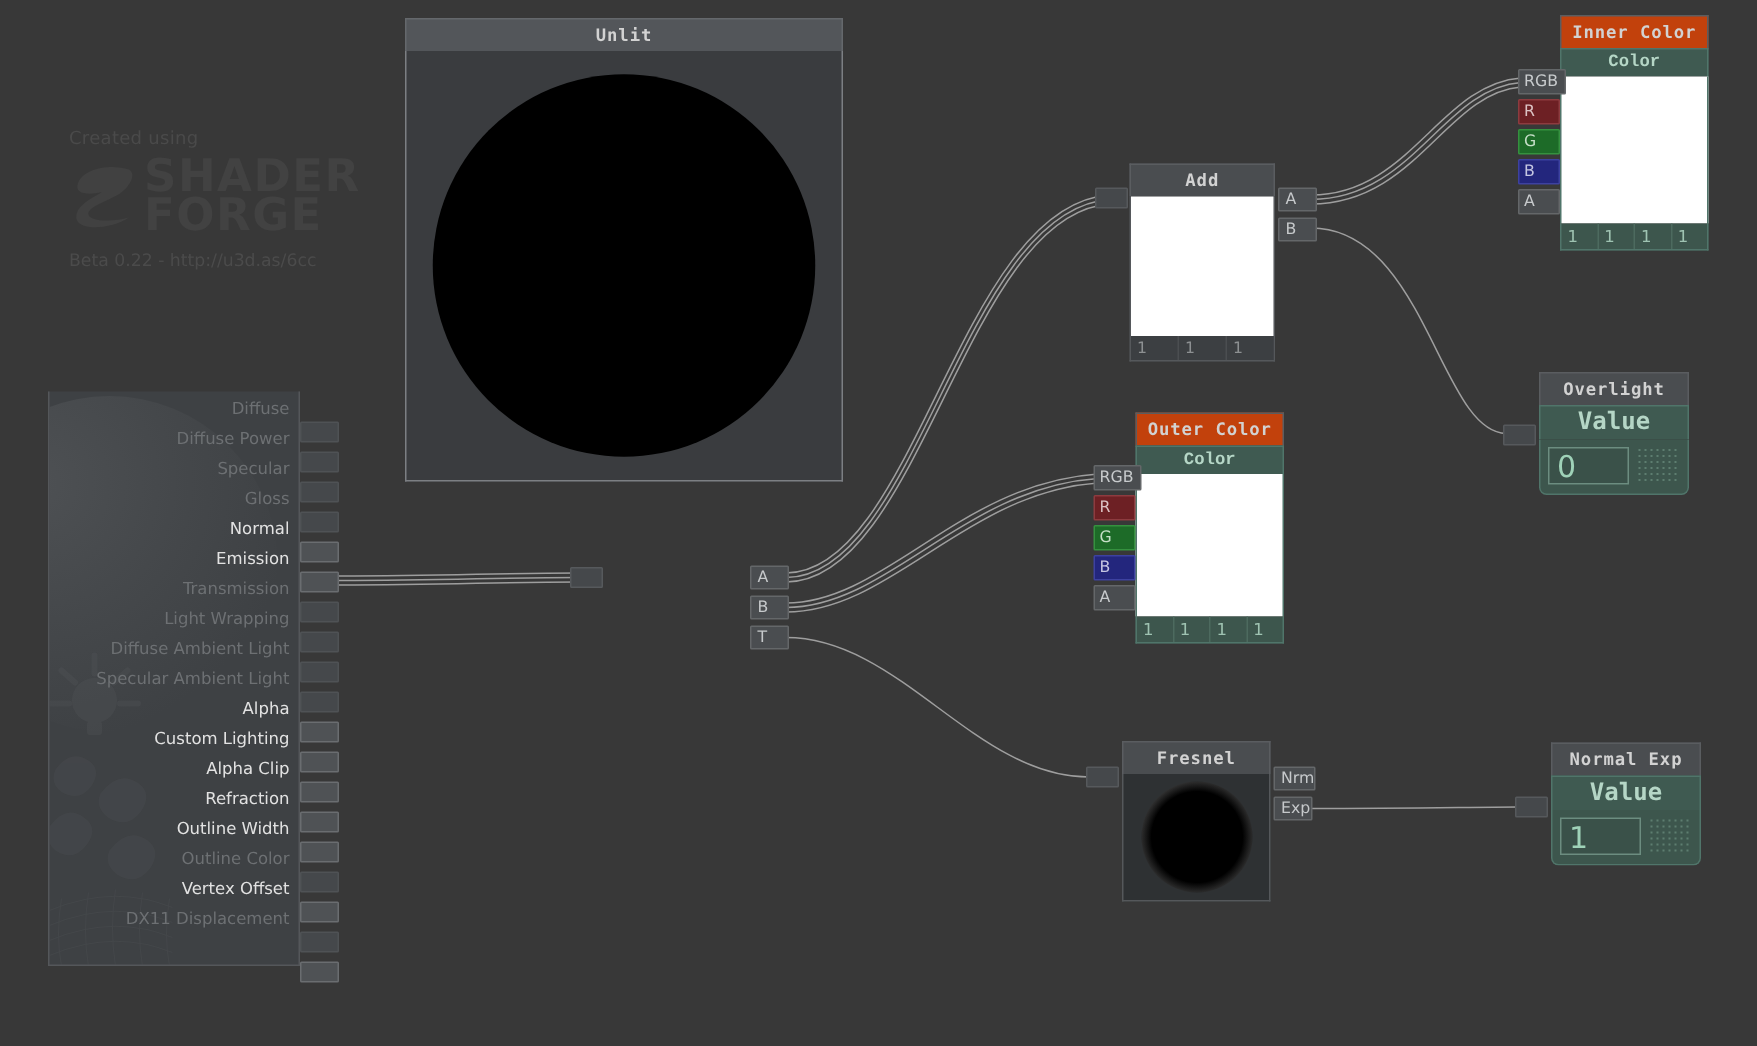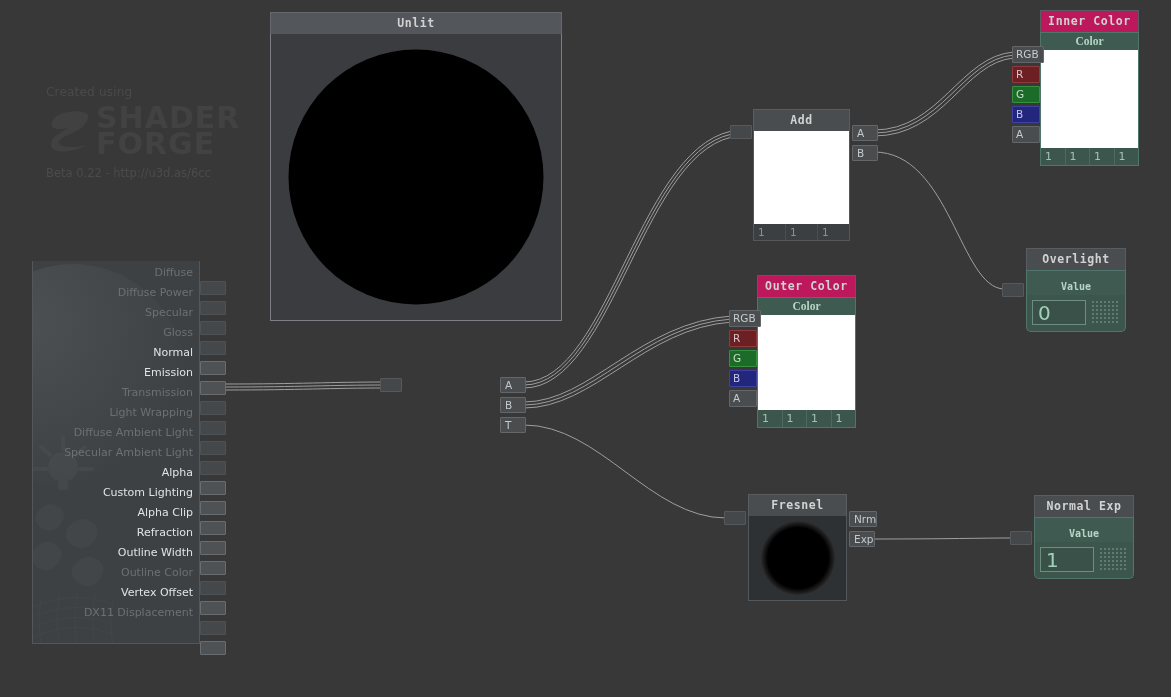--- a/index.html
+++ b/index.html
@@ -137,25 +137,25 @@
   .isock {
     position:absolute;
     width:22px; height:14px;
     background:#45484b;
     border:1px solid #56595c;
     z-index:12;
     border-radius:1px;
   }
 
   
-  .colornode .node-header { background:#be185d; }
+  .colornode .node-header { background:#c2410c; }
   .colornode .sub-header {
     background:#3f5a51;
     color:#b5d6c6;
-    font-family:Liberation Serif, serif;
+    font-family:Liberation Mono, monospace;
     font-weight:bold;
     font-size:11.5px;
     text-align:center;
     padding:2px 0 3px;
     border:1px solid #50756a;
     border-bottom:none;
   }
   .colornode .swatch {
     background:#ffffff;
     border-left:1px solid #50756a;
@@ -193,23 +193,23 @@
   #node-outer { left:757px; top:275px; width:99px; }
   #node-outer .swatch { height:95px; }
 
   
   .valuenode .node-header { background:#4a4d50; }
   .valuenode .sub-header {
     background:#3f5a51;
     color:#b5d6c6;
     font-family:"DejaVu Sans Mono", monospace;
     font-weight:bold;
-    font-size:10px;
+    font-size:16px;
     text-align:center;
-    padding:10px 0 3px;
+    padding:0 0 3px;
     border:1px solid #50756a;
     border-bottom:none;
     border-radius:0;
   }
   .valuenode .vbody {
     background:#3d564d;
     border:1px solid #50756a;
     border-top:none;
     border-radius:0 0 5px 5px;
     display:flex;

